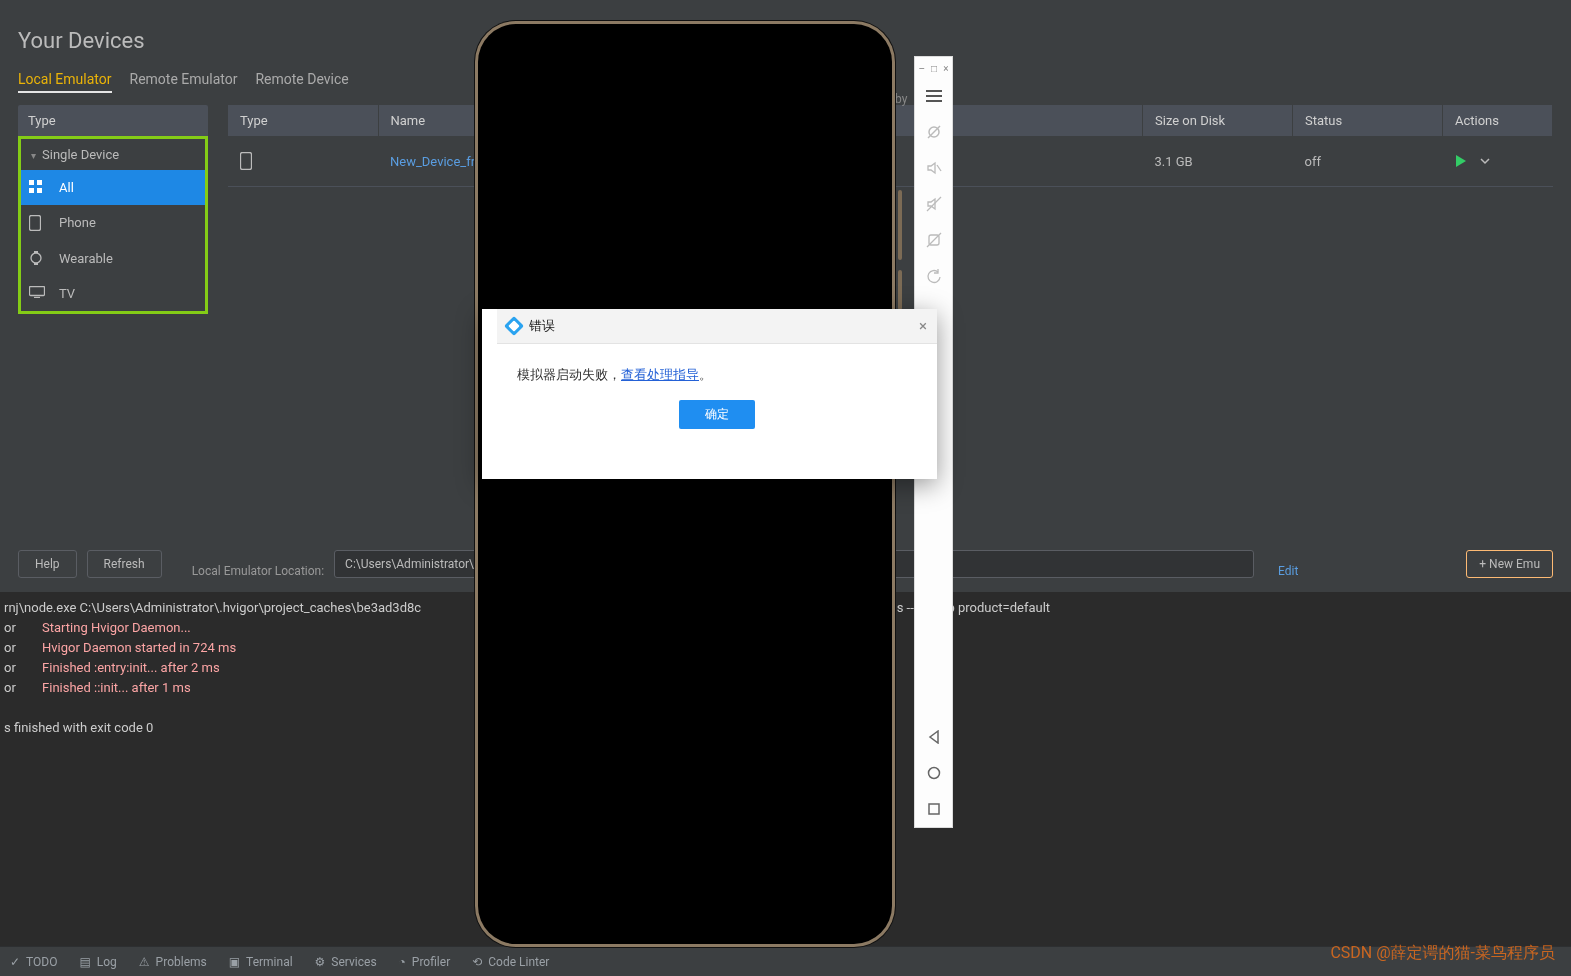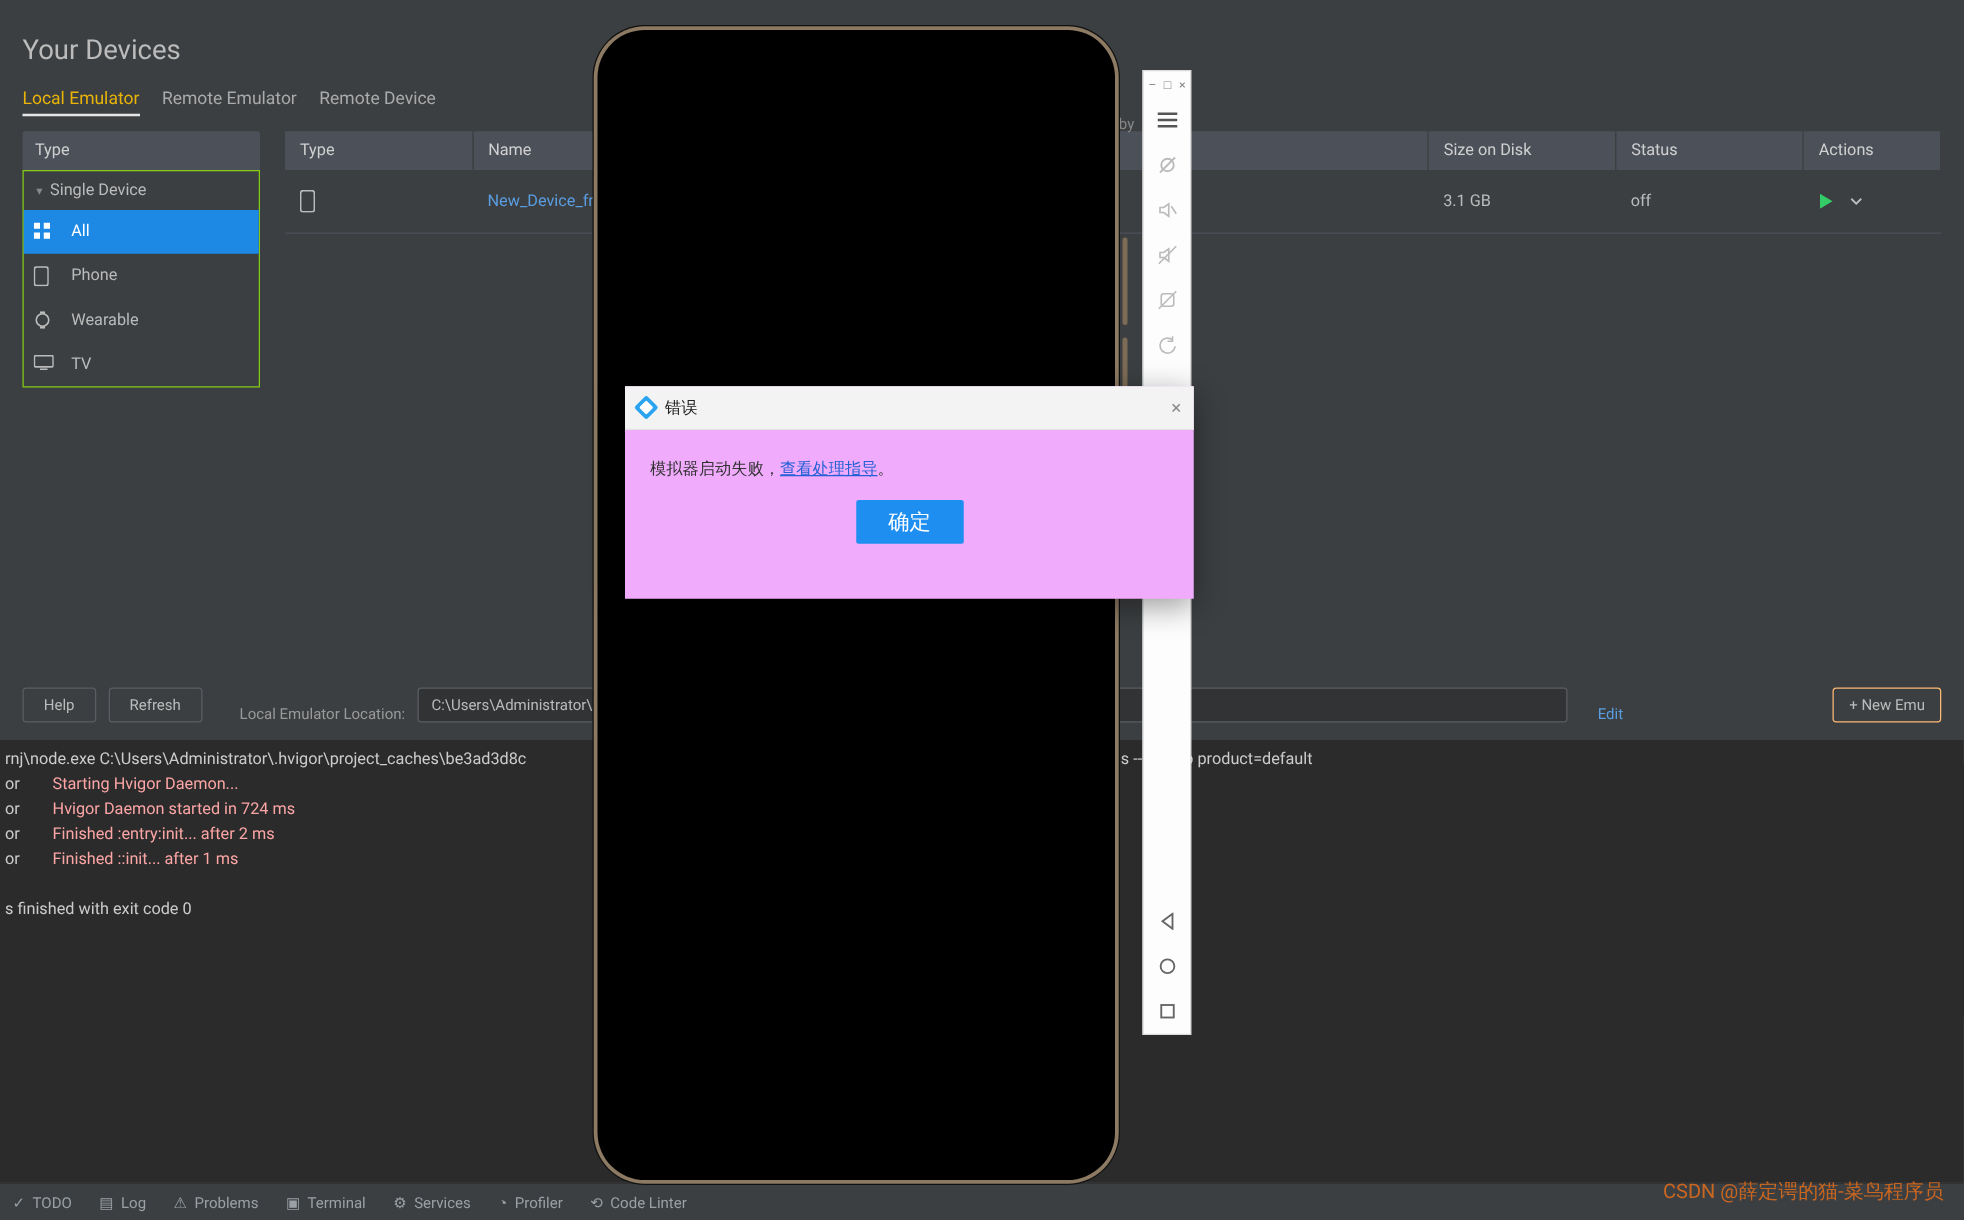--- a/index.html
+++ b/index.html
@@ -4,21 +4,21 @@
 <style>
   * { margin:0; padding:0; box-sizing:border-box; font-family:-apple-system,BlinkMacSystemFont,"Segoe UI",Roboto,Arial,sans-serif; }
   body { background:#3c3f41; color:#bbbbbb; font-size:13px; width:1571px; height:976px; overflow:hidden; position:relative; }
   .panel-title { font-size:22px; color:#bbbbbb; padding:28px 0 18px 18px; }
   .tabs { padding:0 18px 12px 18px; display:flex; gap:18px; font-size:14px; }
   .tab { cursor:pointer; color:#aaaaaa; padding-bottom:4px; }
   .tab.active { color:#eab308; border-bottom:2px solid #e5e5e5; }
   .main { display:flex; gap:20px; padding:0 18px; }
   .sidebar { width:190px; }
   .sidebar-head { background:#4b5059; color:#d0d0d0; padding:8px 10px; border-radius:2px 2px 0 0; }
-  .group { background:#3c3f41; border:1px solid #84cc16; }
+  .group { background:#3c3f41; border:3px solid #84cc16; }
   .group-head { padding:8px 10px; color:#bbbbbb; cursor:pointer; }
   .group-head::before { content:"▾"; font-size:10px; margin-right:6px; color:#888; }
   .items { }
   .item { display:flex; align-items:flex-start; gap:14px; padding:10px 10px 10px 8px; cursor:pointer; color:#bbbbbb; }
   .item .ic { width:16px; text-align:center; color:#bbbbbb; }
   .item.sel { background:#1e88e5; color:#ffffff; }
   .item.sel .ic { color:#ffffff; }
   .table-wrap { flex:1; }
   table { width:100%; border-collapse:collapse; }
   thead th { background:#4b5059; color:#d0d0d0; font-weight:normal; text-align:left; padding:8px 12px; border-right:1px solid #3c3f41; font-size:13px; }
@@ -42,29 +42,29 @@
   
   .device { position:absolute; left:478px; top:0; width:418px; height:976px; }
   .device-frame { position:absolute; left:0; top:24px; width:414px; height:920px; background:#000; border-radius:38px; box-shadow:0 0 0 3px #8c7a63, 0 0 0 4px #111; overflow:hidden; }
   .device-bezel { position:absolute; left:10px; top:10px; right:10px; bottom:10px; background:#000; border-radius:30px; }
   .side-btn { position:absolute; background:#7c6b55; border-radius:2px; }
   .sb1 { right:-6px; top:190px; width:4px; height:70px; }
   .sb2 { right:-6px; top:270px; width:4px; height:40px; }
   .notch { position:absolute; left:50%; top:28px; transform:translateX(-50%); width:180px; height:22px; background:#000; border-radius:12px; }
 
   
-  .dialog { position:absolute; left:500px; top:309px; width:455px; height:170px; background:#f0abfc; box-shadow:0 6px 24px rgba(0,0,0,0.4); font-size:13px; color:#222; }
+  .dialog { position:absolute; left:482px; top:309px; width:455px; height:170px; background:#ffffff; box-shadow:0 6px 24px rgba(0,0,0,0.4); font-size:13px; color:#222;padding-left:15px; }
   .dialog-head { display:flex; align-items:center; gap:8px; padding:8px 10px; border-bottom:1px solid #e3e3e3; background:#f3f3f3; }
   .dialog-head .did { width:14px; height:14px; background:#2aa3f0; transform:rotate(45deg); border-radius:2px; position:relative; }
   .dialog-head .did::after{ content:""; position:absolute; inset:3px; background:#fff; border-radius:1px;}
   .dialog-close { margin-left:auto; color:#888; cursor:pointer; font-size:15px; }
   .dialog-body { padding:22px 20px 10px 20px; color:#333; }
   .dialog-body a { color:#2461d6; text-decoration:underline; cursor:pointer; }
   .dialog-actions { text-align:center; padding:6px 0 14px 0; }
-  .btn-primary { background:#1f8ef1; border:none; color:#fff; padding:6px 26px; border-radius:2px; cursor:pointer; font-size:17px; }
+  .btn-primary { background:#1f8ef1; border:none; color:#fff; padding:6px 26px; border-radius:2px; cursor:pointer; font-size:12px; }
 
   
   .controls { position:absolute; left:914px; top:56px; width:39px; height:772px; background:#fdfdfd; border:1px solid #dcdcdc; display:flex; flex-direction:column; align-items:center; }
   .winctrls { display:flex; gap:6px; padding:6px 0 4px 0; color:#888; font-size:10px; }
   .winctrls span { cursor:pointer; }
   .ctl { width:38px; height:36px; display:flex; align-items:center; justify-content:center; color:#666; cursor:pointer; }
   .ctl-spacer { flex:1; }
 
   .hint-r { position:absolute; left:888px; top:92px; color:#888; font-size:12px; }
   svg { display:block; }

